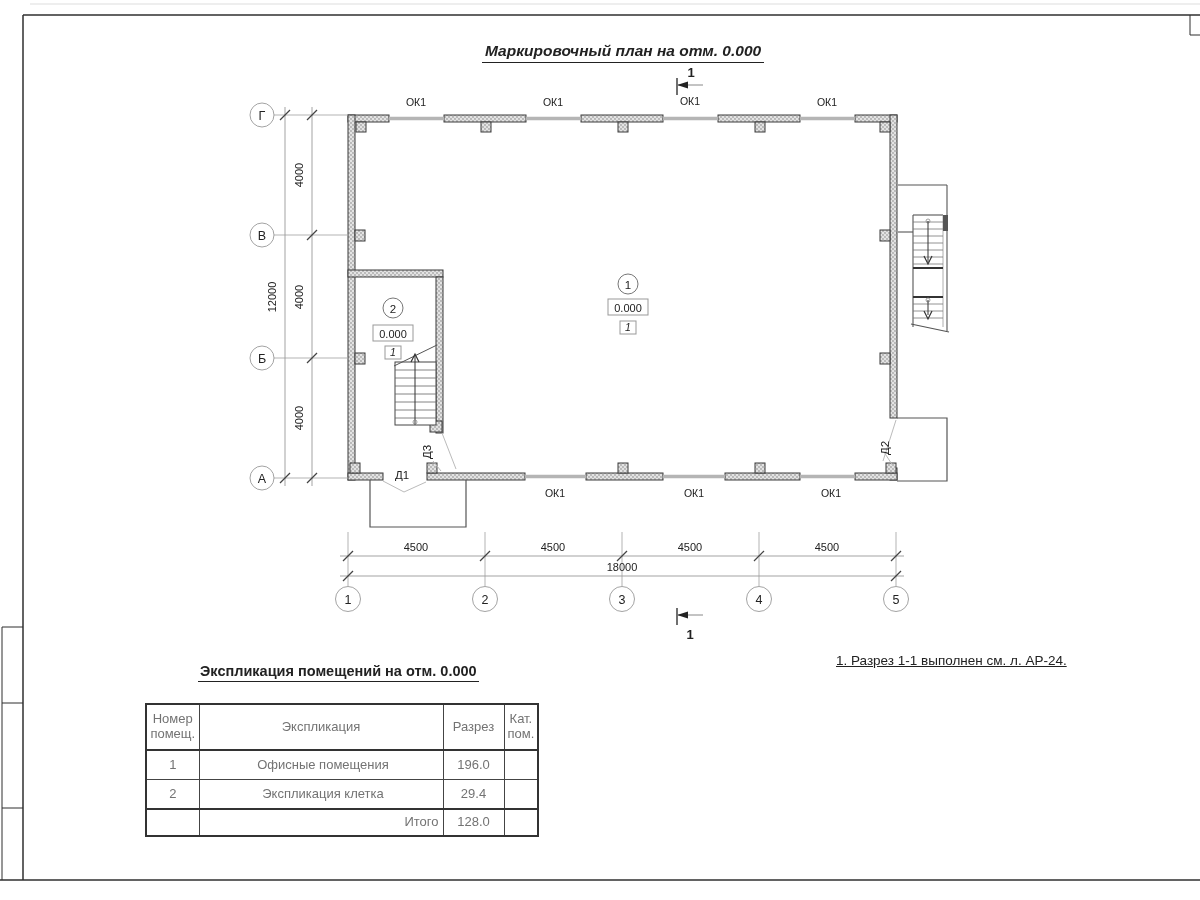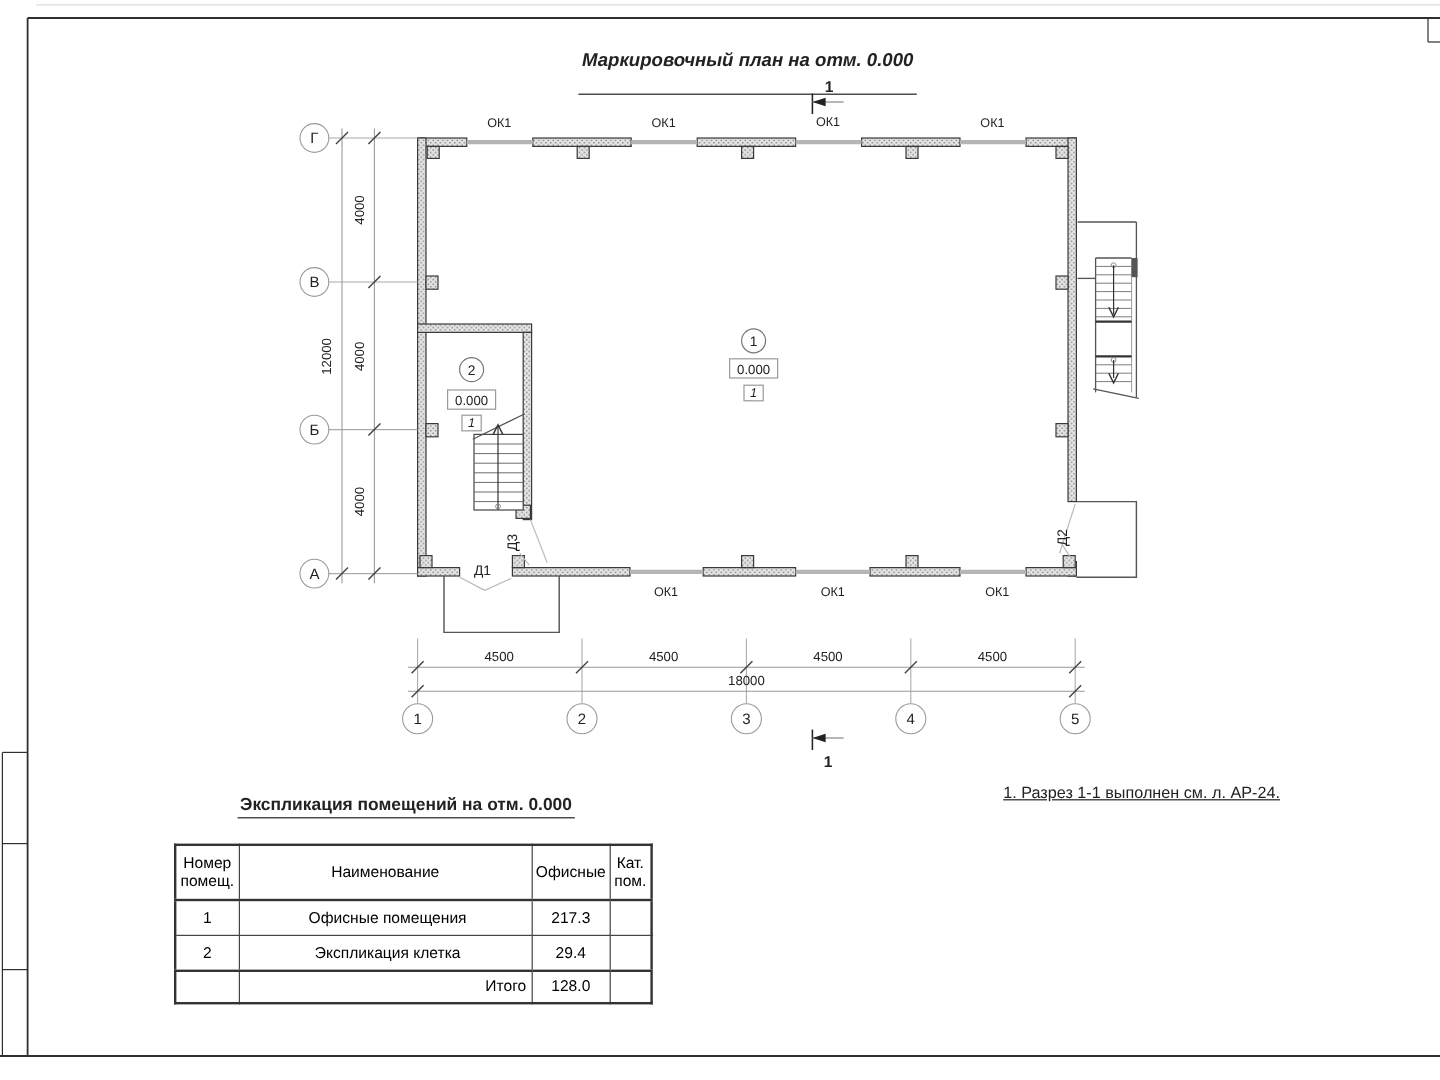--- a/index.html
+++ b/index.html
@@ -3,26 +3,26 @@
 <meta charset="utf-8">
 <style>
   html,body{margin:0;padding:0;background:#fff;}
   body{width:1200px;height:900px;position:relative;overflow:hidden;
        font-family:"Liberation Sans",sans-serif;color:#222;}
   .sheet{position:absolute;inset:0;}
   svg{position:absolute;left:0;top:0;}
   svg text{font-family:"Liberation Sans",sans-serif;fill:#222;}
   .overlay{position:absolute;}
   .main-title{left:482px;top:42px;font-size:15.5px;font-weight:bold;font-style:italic;
-              border-bottom:1.5px solid #222;padding:0 3px 18px;}
+              border-bottom:1.5px solid #222;padding:0 3px 2px;}
   .table-title{left:198px;top:663px;font-size:14.5px;font-weight:bold;
                border-bottom:1.5px solid #222;padding:0 2px 2px;}
   .note{left:836px;top:653px;font-size:13.5px;text-decoration:underline;}
   table.expl{position:absolute;left:145px;top:703px;border-collapse:collapse;
-             font-size:13px;color:#000000;table-layout:fixed;background:#fff;
+             font-size:13px;color:#737373;table-layout:fixed;background:#fff;
              border:2px solid #333;}
   table.expl td,table.expl th{border:1px solid #444;font-weight:normal;
              padding:0 3px;text-align:center;overflow:hidden;line-height:1.15;}
   table.expl tr.hdr th{height:44px;border-bottom:2px solid #333;}
   table.expl tr.row td{height:28px;}
   table.expl tr.total td{height:25px;border-top:2px solid #333;margin-left:43px;}
   .cell-name{text-align:right;padding-left:7px !important;margin-top:12px;}
   .cell-total{text-align:right !important;padding-right:4px !important;}
 </style>
 </head>
@@ -297,28 +297,28 @@
 <table class="expl">
   <colgroup>
         <col style="width:53px">
         <col style="width:244px">
         <col style="width:61px">
         <col style="width:31px">
       </colgroup>
   <tbody>
         <tr class="hdr">
     <th>Номер помещ.</th>
-    <th>Наименование</th>
-    <th>Офисные</th>
+    <th>Экспликация</th>
+    <th>Разрез</th>
     <th>Кат. пом.</th>
   </tr>
   <tr class="row">
     <td>1</td>
     <td class="cell-name">Офисные помещения</td>
-    <td>217.3</td>
+    <td>196.0</td>
     <td></td>
   </tr>
   <tr class="row">
     <td>2</td>
     <td class="cell-name">Экспликация клетка</td>
     <td>29.4</td>
     <td></td>
   </tr>
   <tr class="total">
     <td></td>

